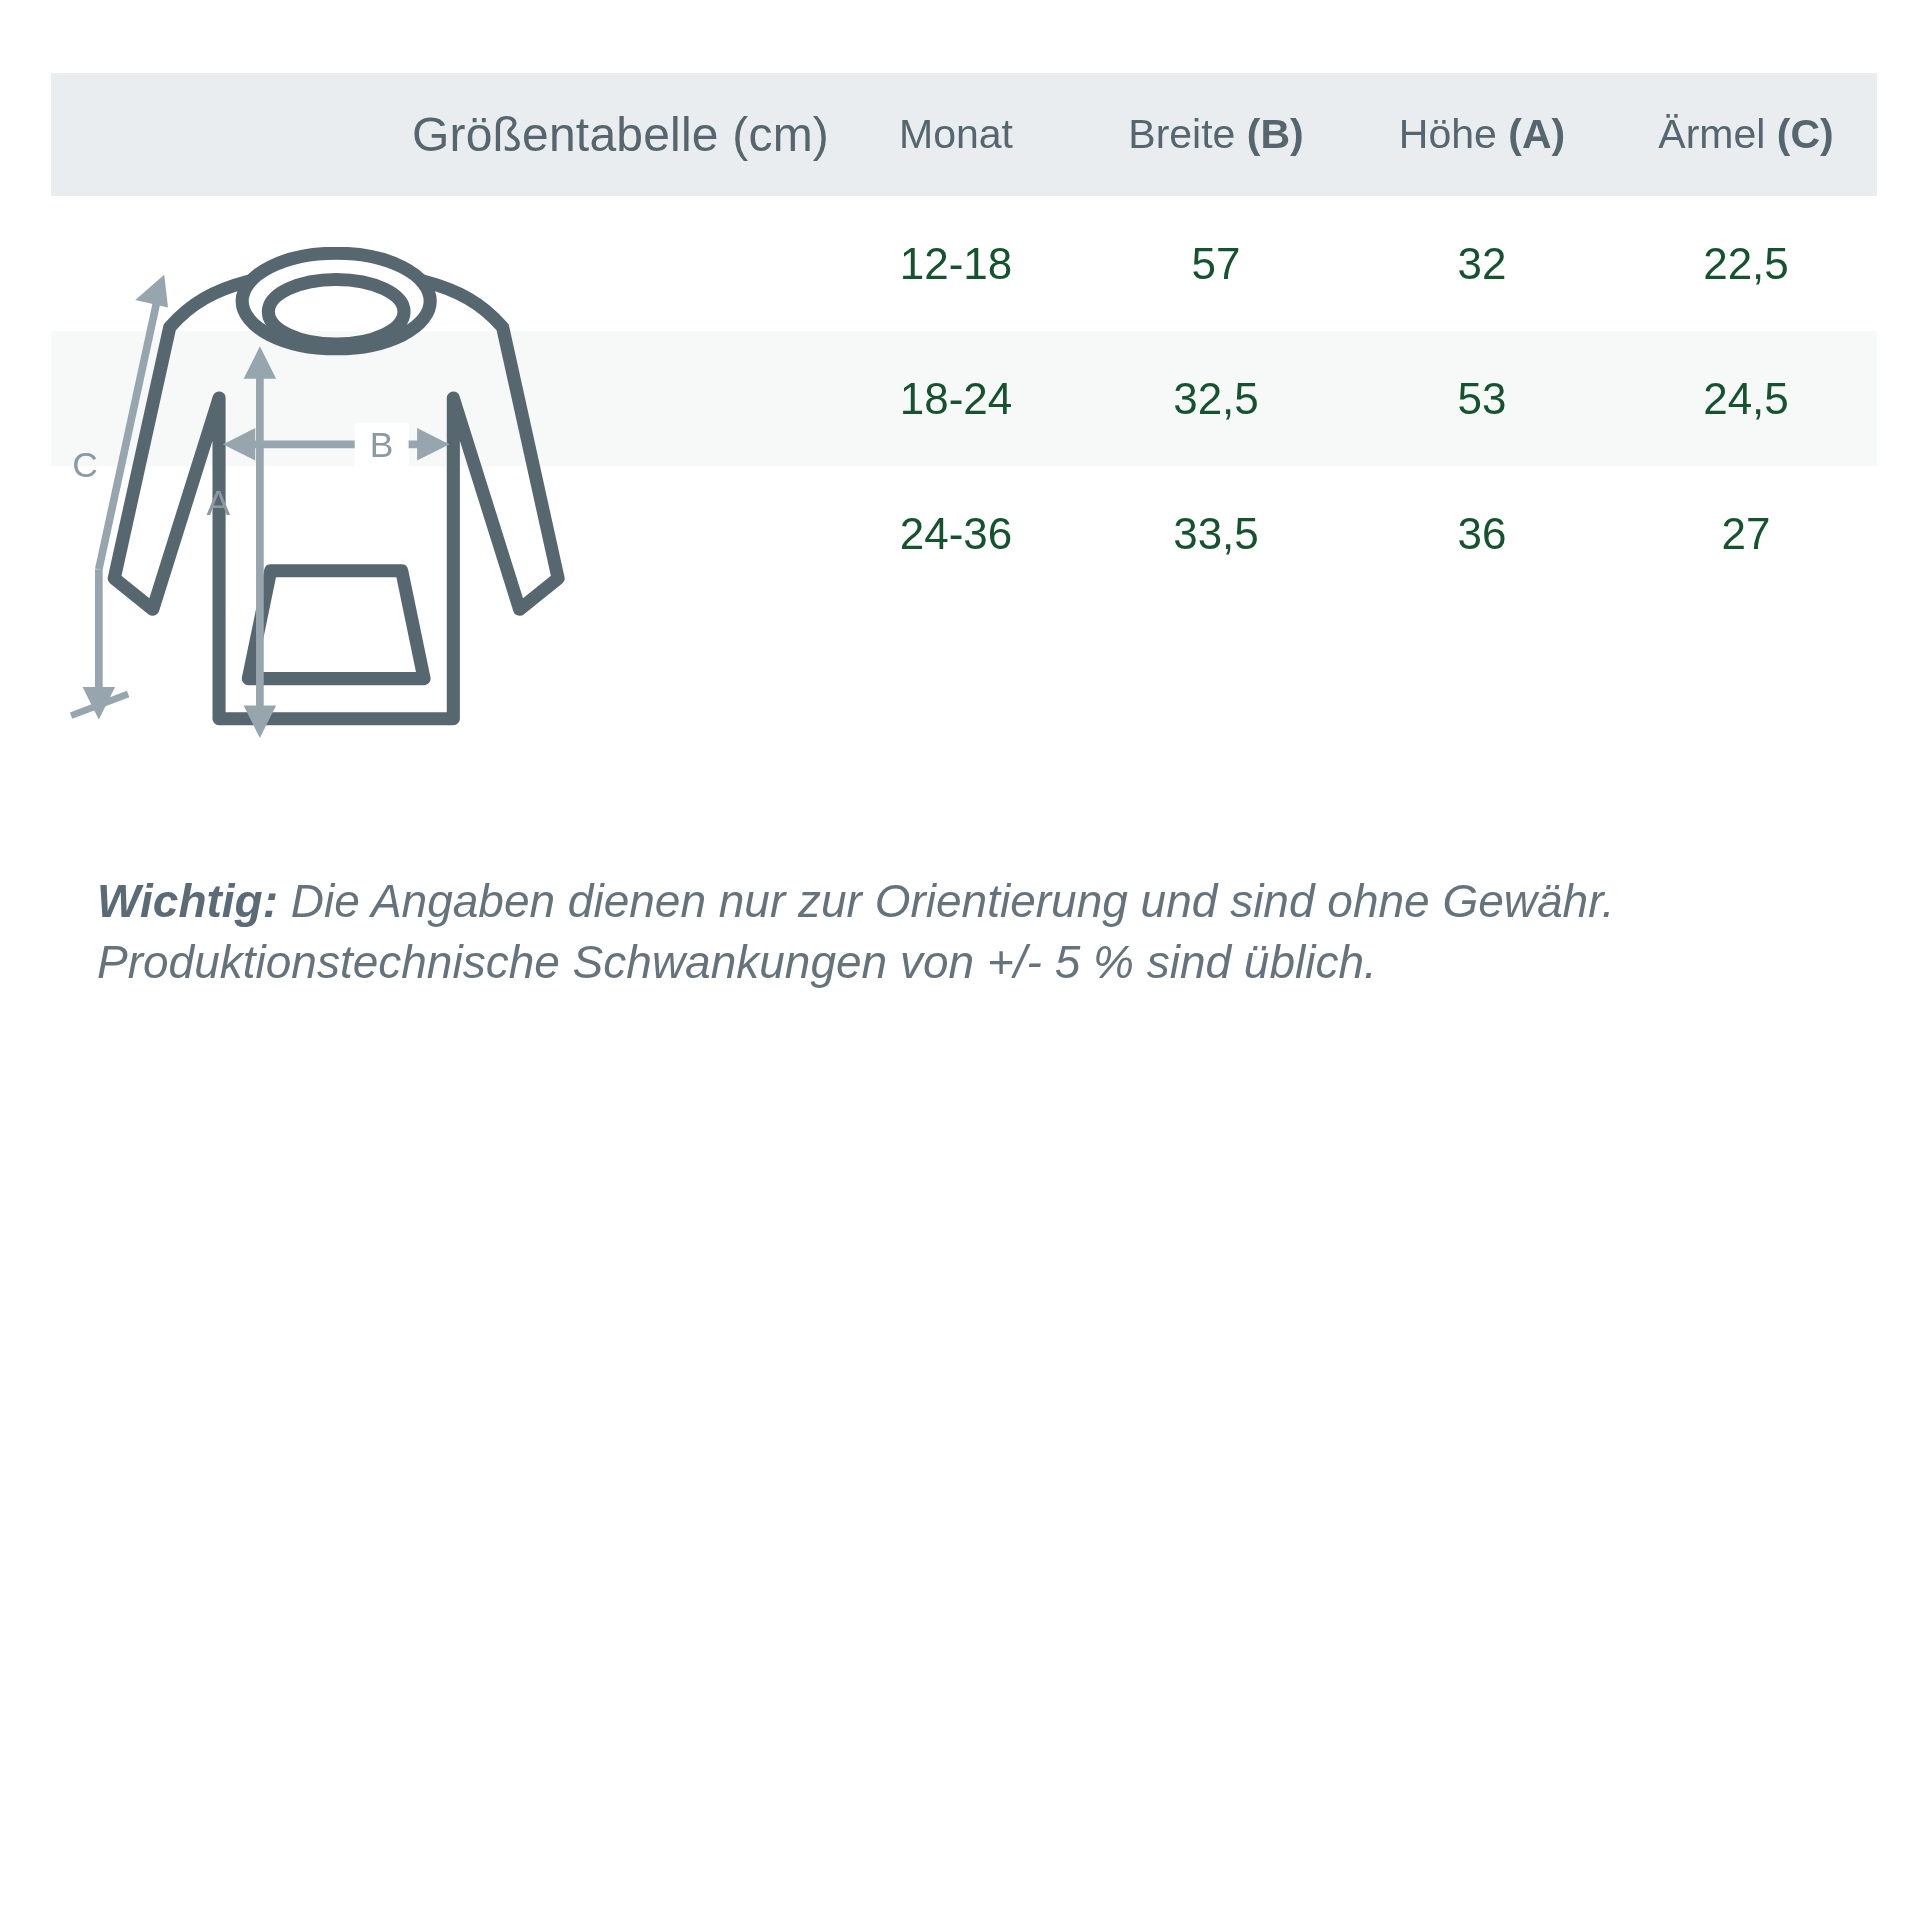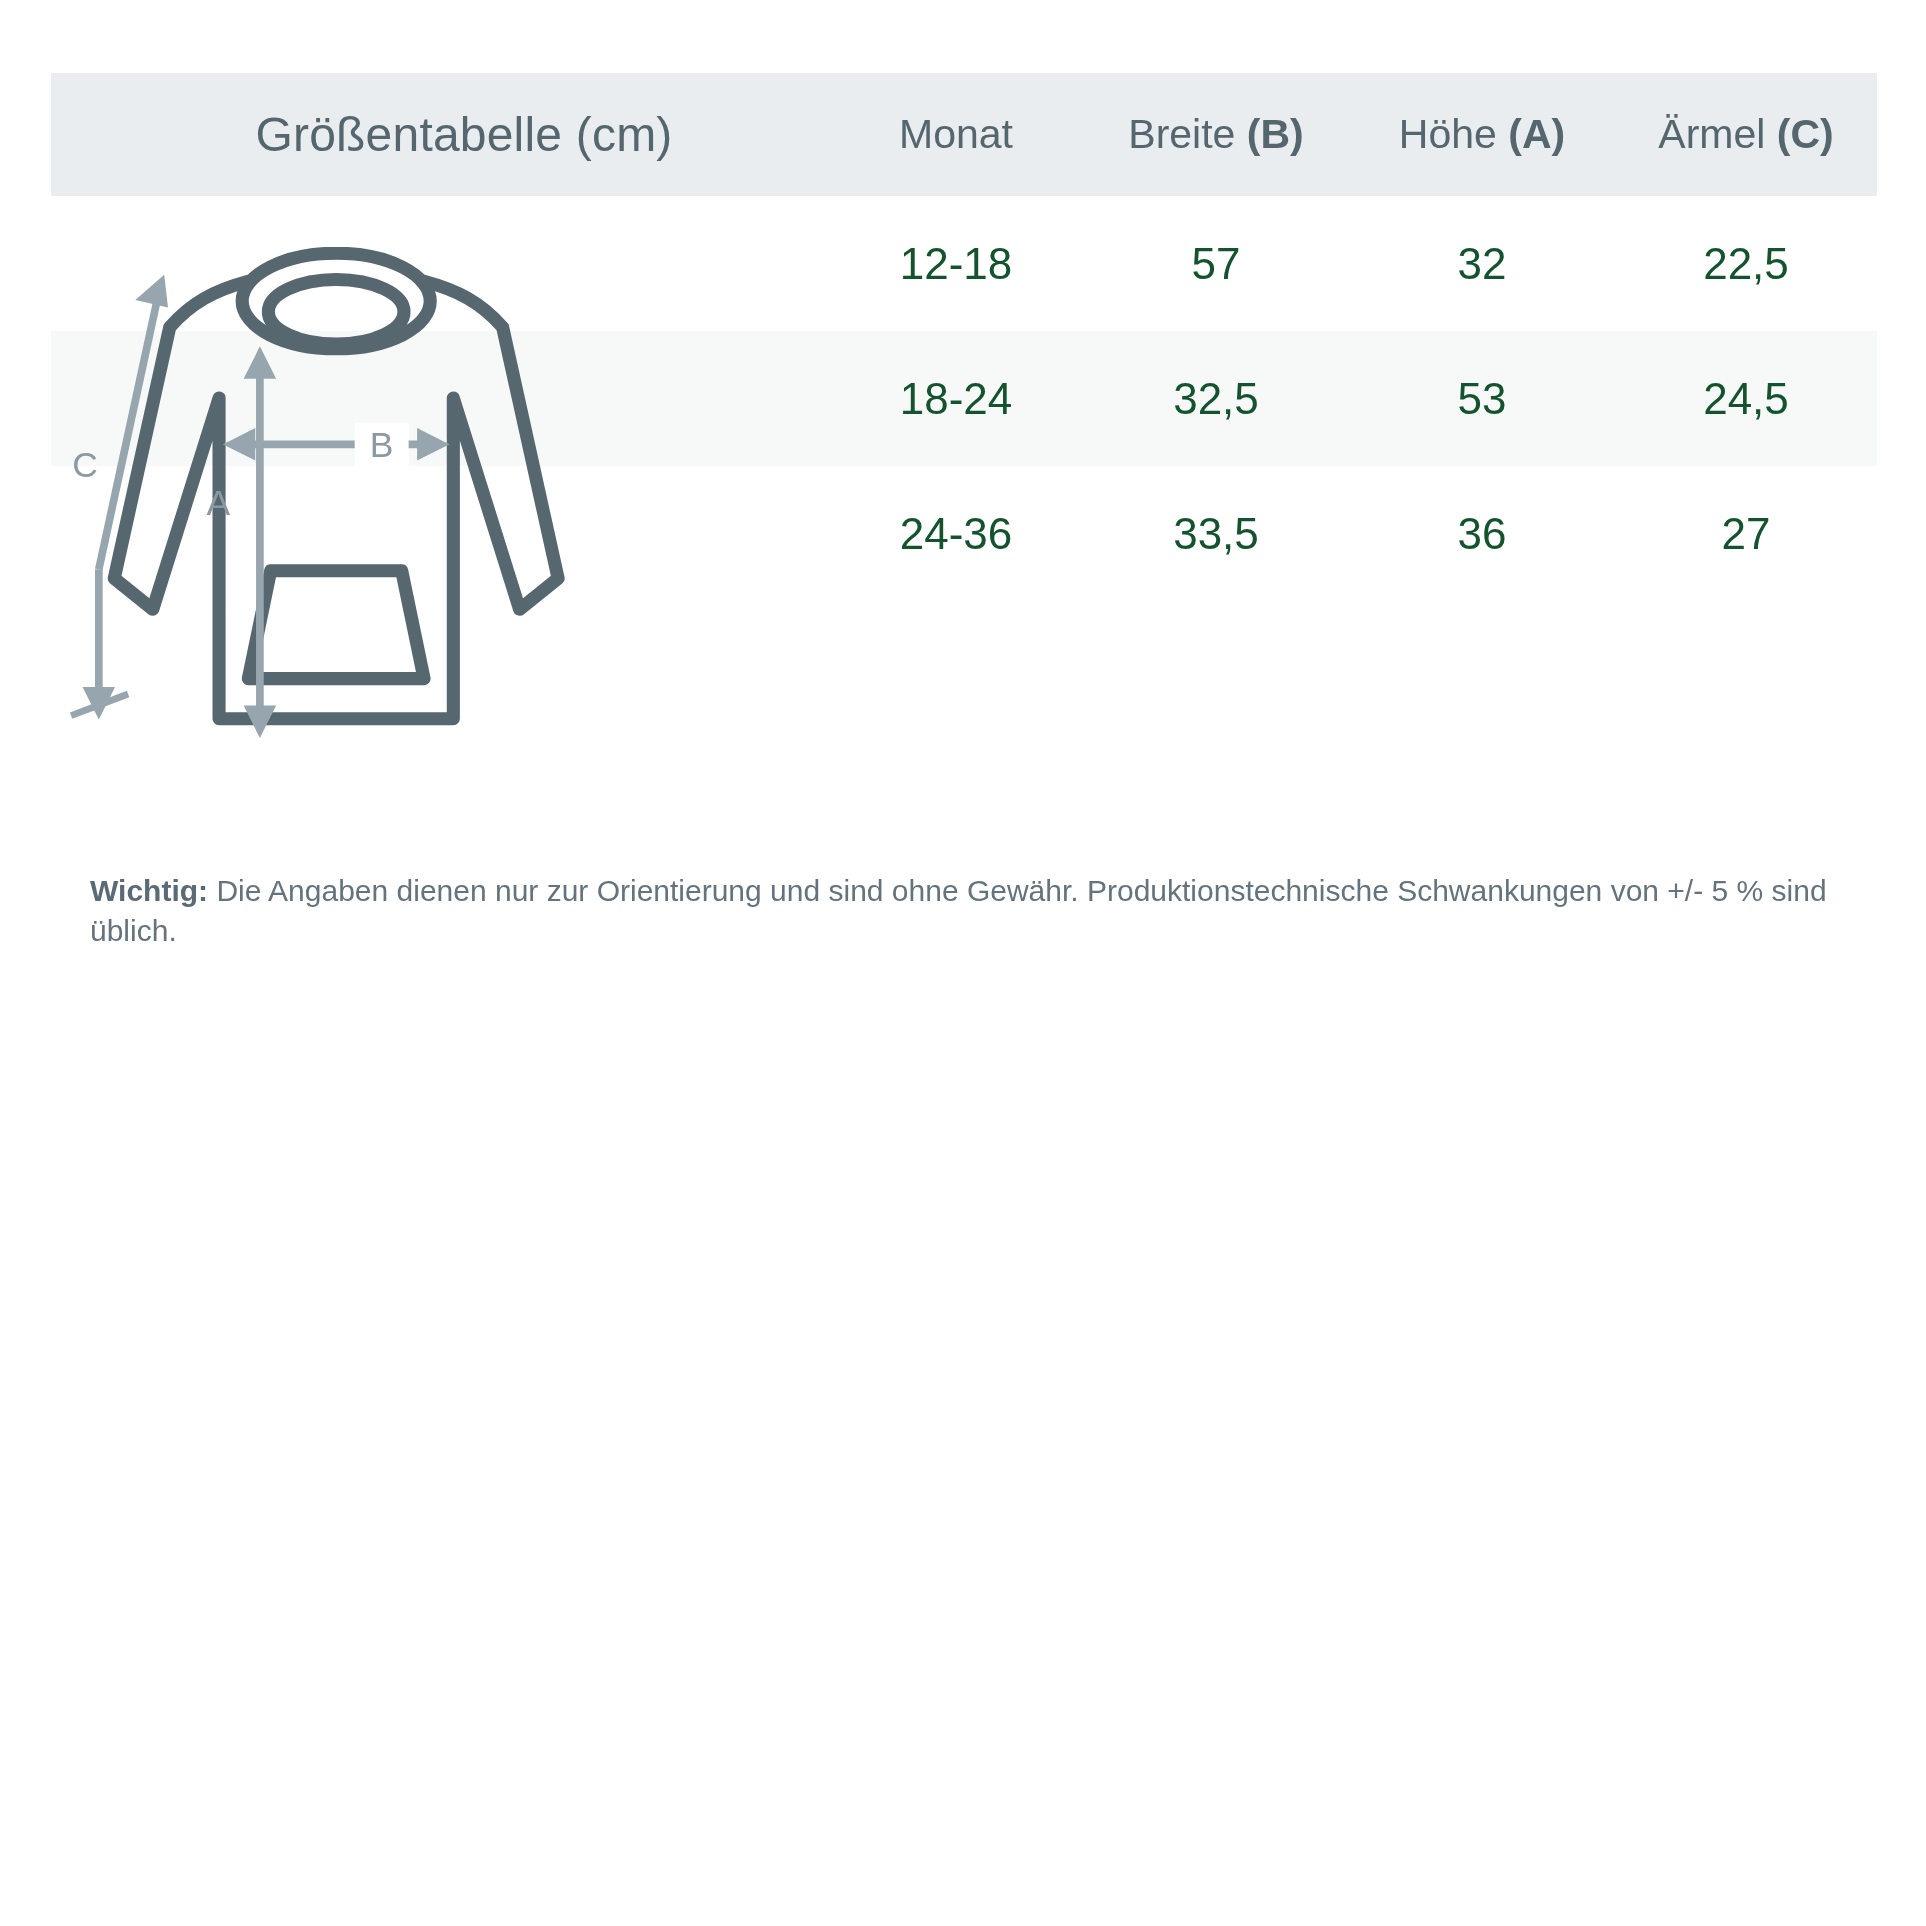--- a/index.html
+++ b/index.html
@@ -47,21 +47,21 @@
   }
 
   thead th {
     padding: 0;
     height: 123px;
     vertical-align: middle;
     font-weight: normal;
   }
 
   th.title-cell {
-    text-align: center;
+    text-align: right;
     padding-left: 48px;
     font-size: 48px;
     color: #56666f;
     letter-spacing: 0.2px;
   }
 
   th.col-head {
     text-align: center;
     font-size: 41px;
     color: #56666f;
@@ -92,26 +92,27 @@
   .garment {
     position: absolute;
     left: 68px;
     top: 247px;
     width: 709px;
     height: 555px;
   }
 
   .note {
     position: absolute;
-    left: 90px;
+    left: 97px;
     top: 871px;
     width: 1757px;
-    font-size: 30px;
+    font-size: 46px;
     line-height: 1.33;
     color: #64737c;
+    font-style: italic;
   }
   .note b {
     font-weight: bold;
     color: #5a6b75;
   }
 </style>
 </head>
 <body>
 
 <div class="sheet">

